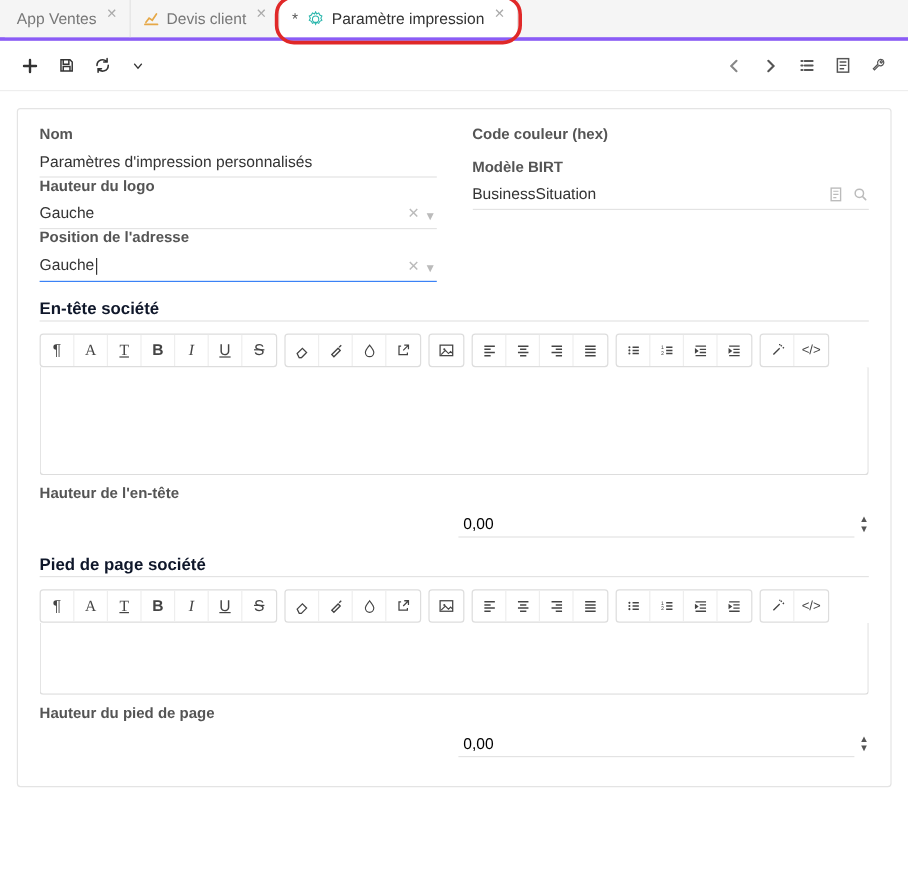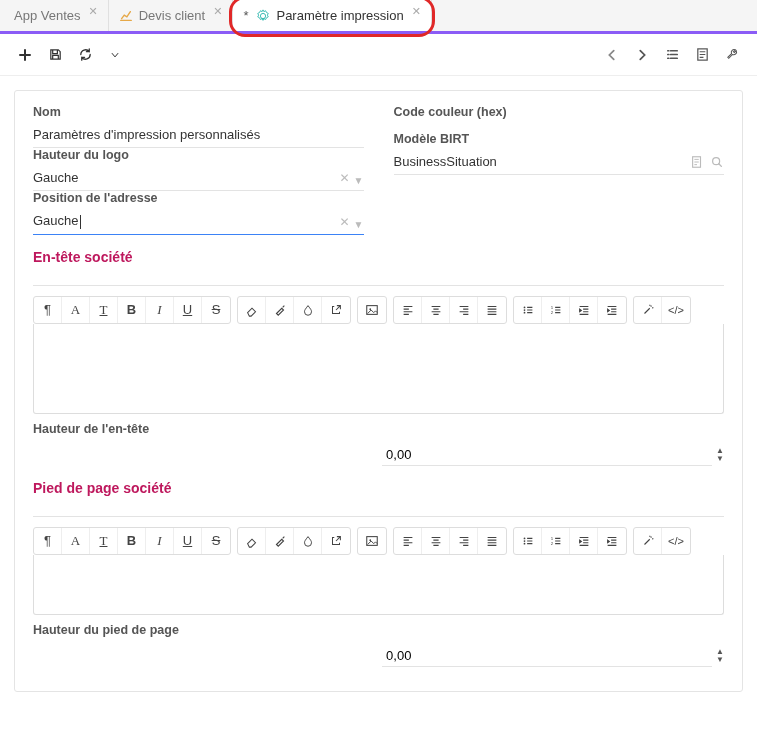--- a/index.html
+++ b/index.html
@@ -116,24 +116,24 @@
 }
 .field-icons-right {
   color: #ccc;
   display: flex;
   gap: 6px;
   font-size: 14px;
 }
 
 .section-title {
   font-size: 14px;
-  color: #be185d;
+  color: #0f172a;
   font-weight: 600;
   border-bottom: 1px solid #e3e3e3;
-  padding-bottom: 20px;
+  padding-bottom: 2px;
   margin-top: 14px;
 }
 
 
 .rte-bar {
   display: flex;
   gap: 6px;
   margin-top: 10px;
   flex-wrap: wrap;
 }

